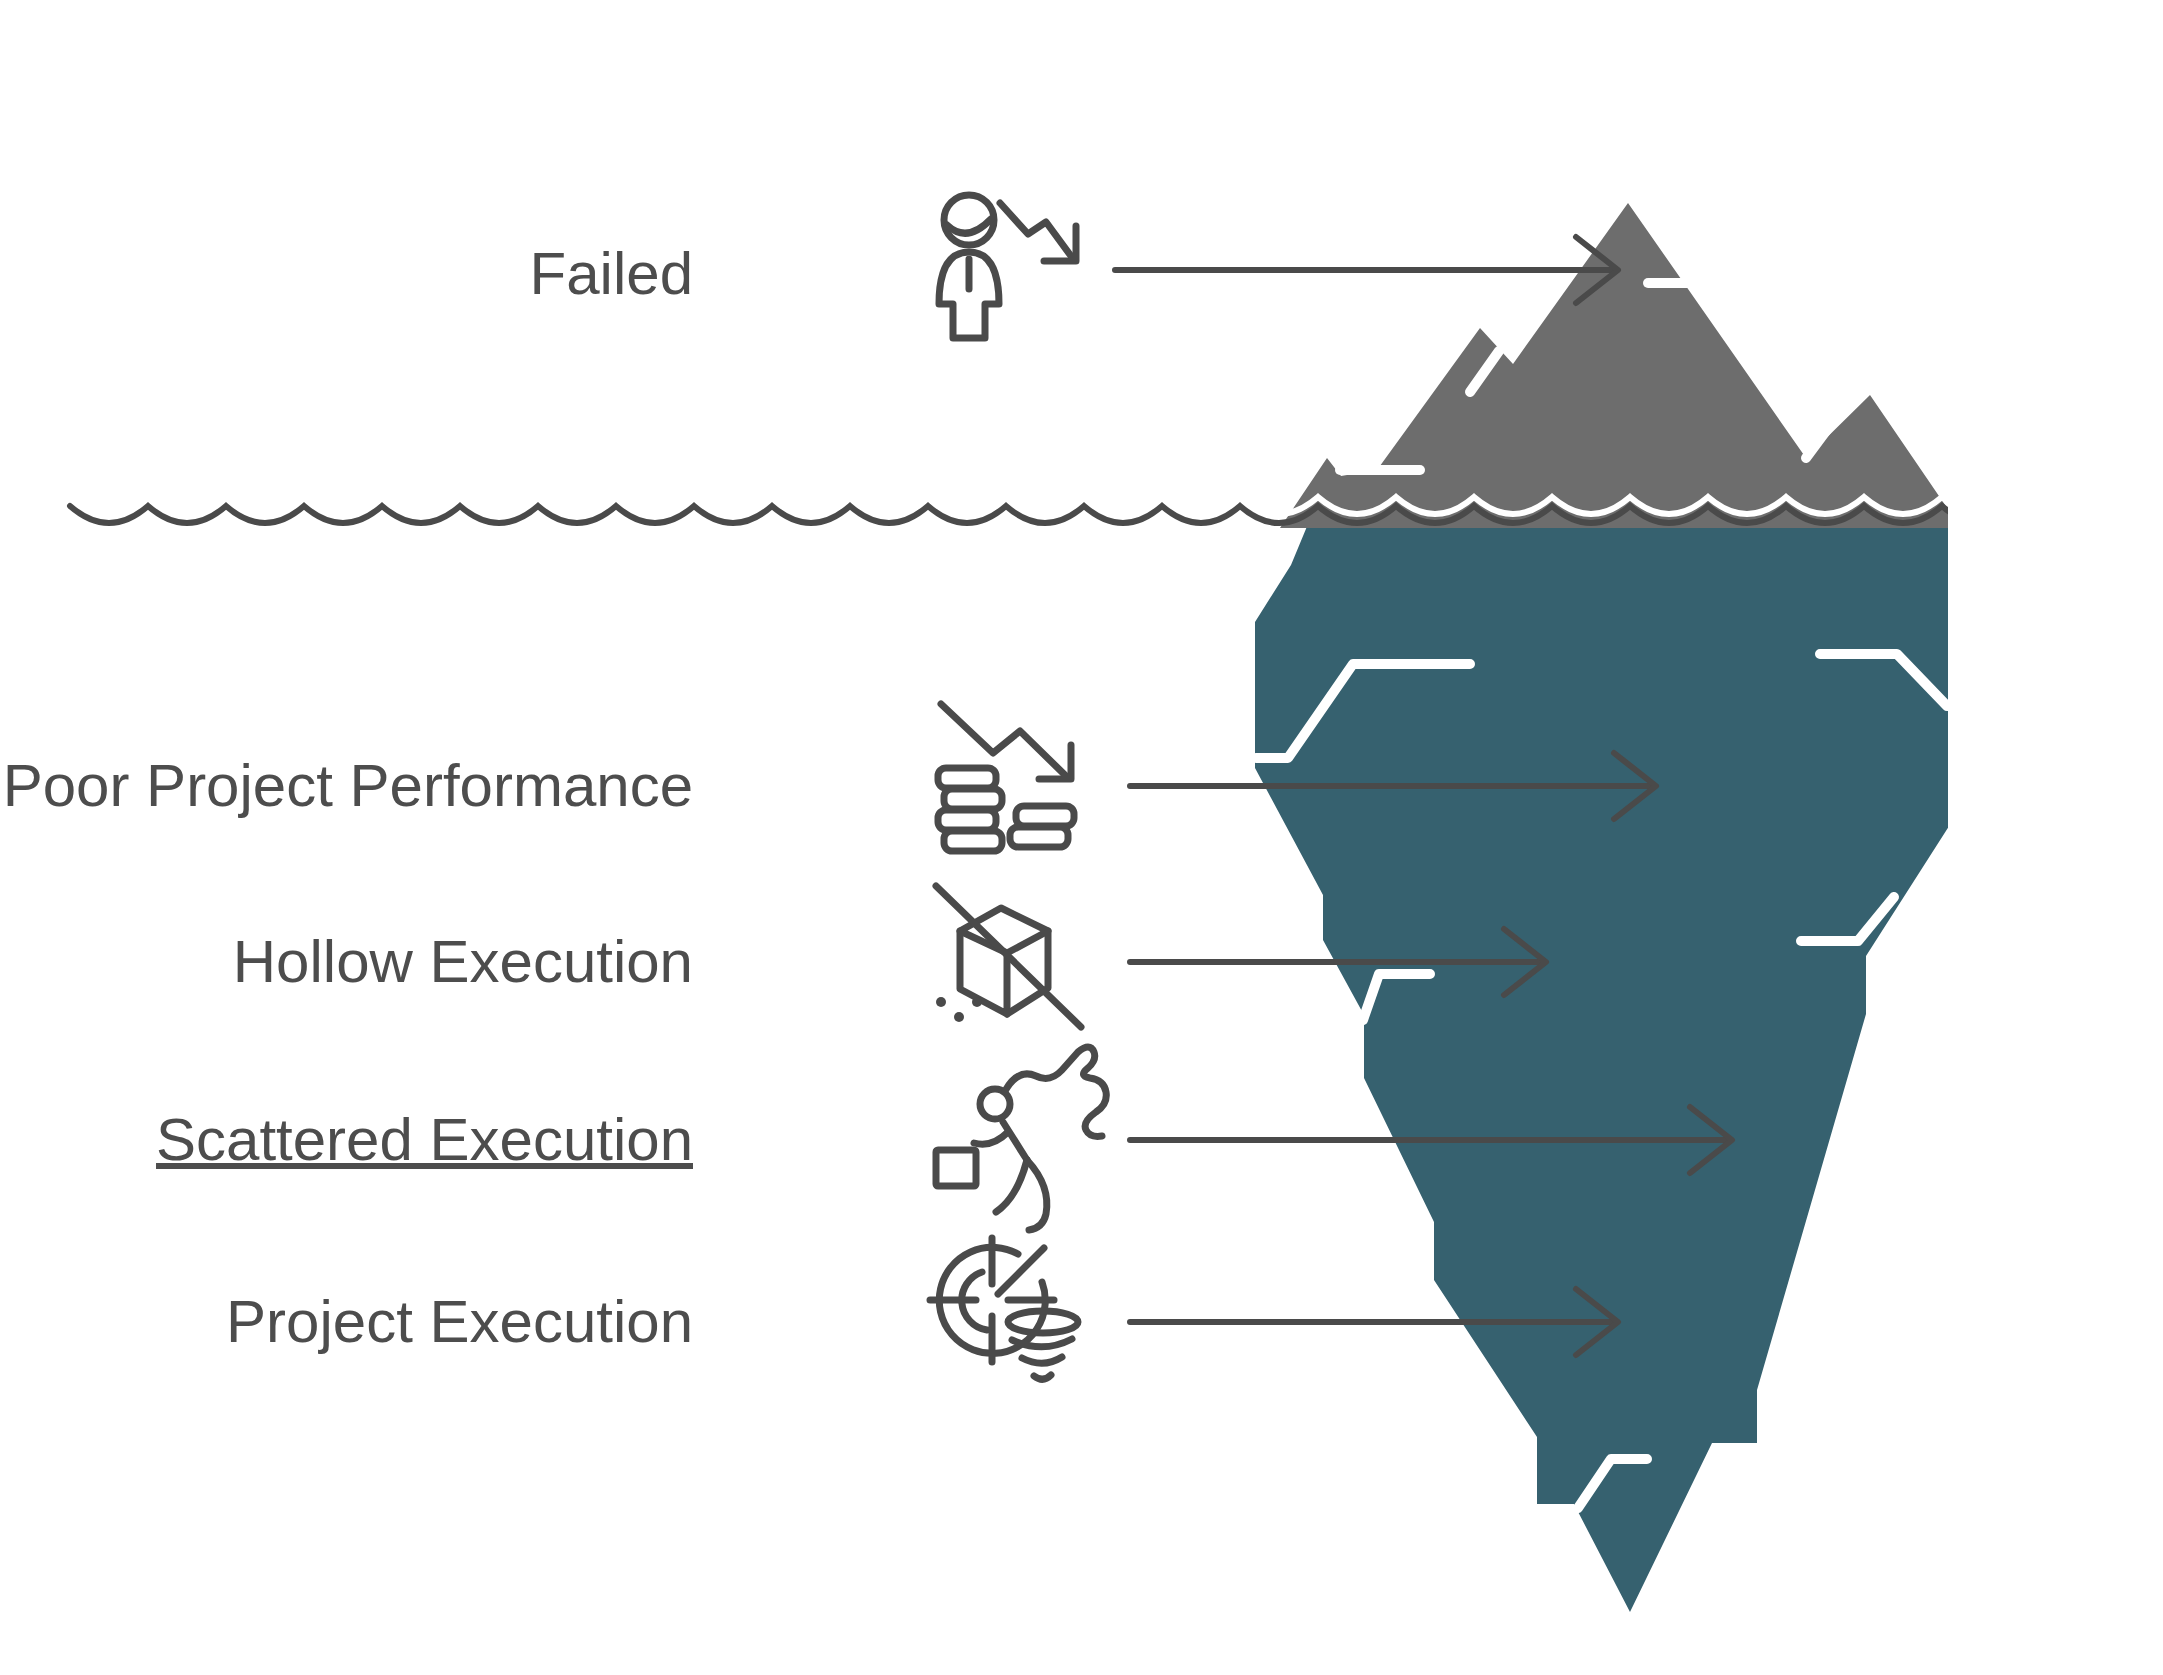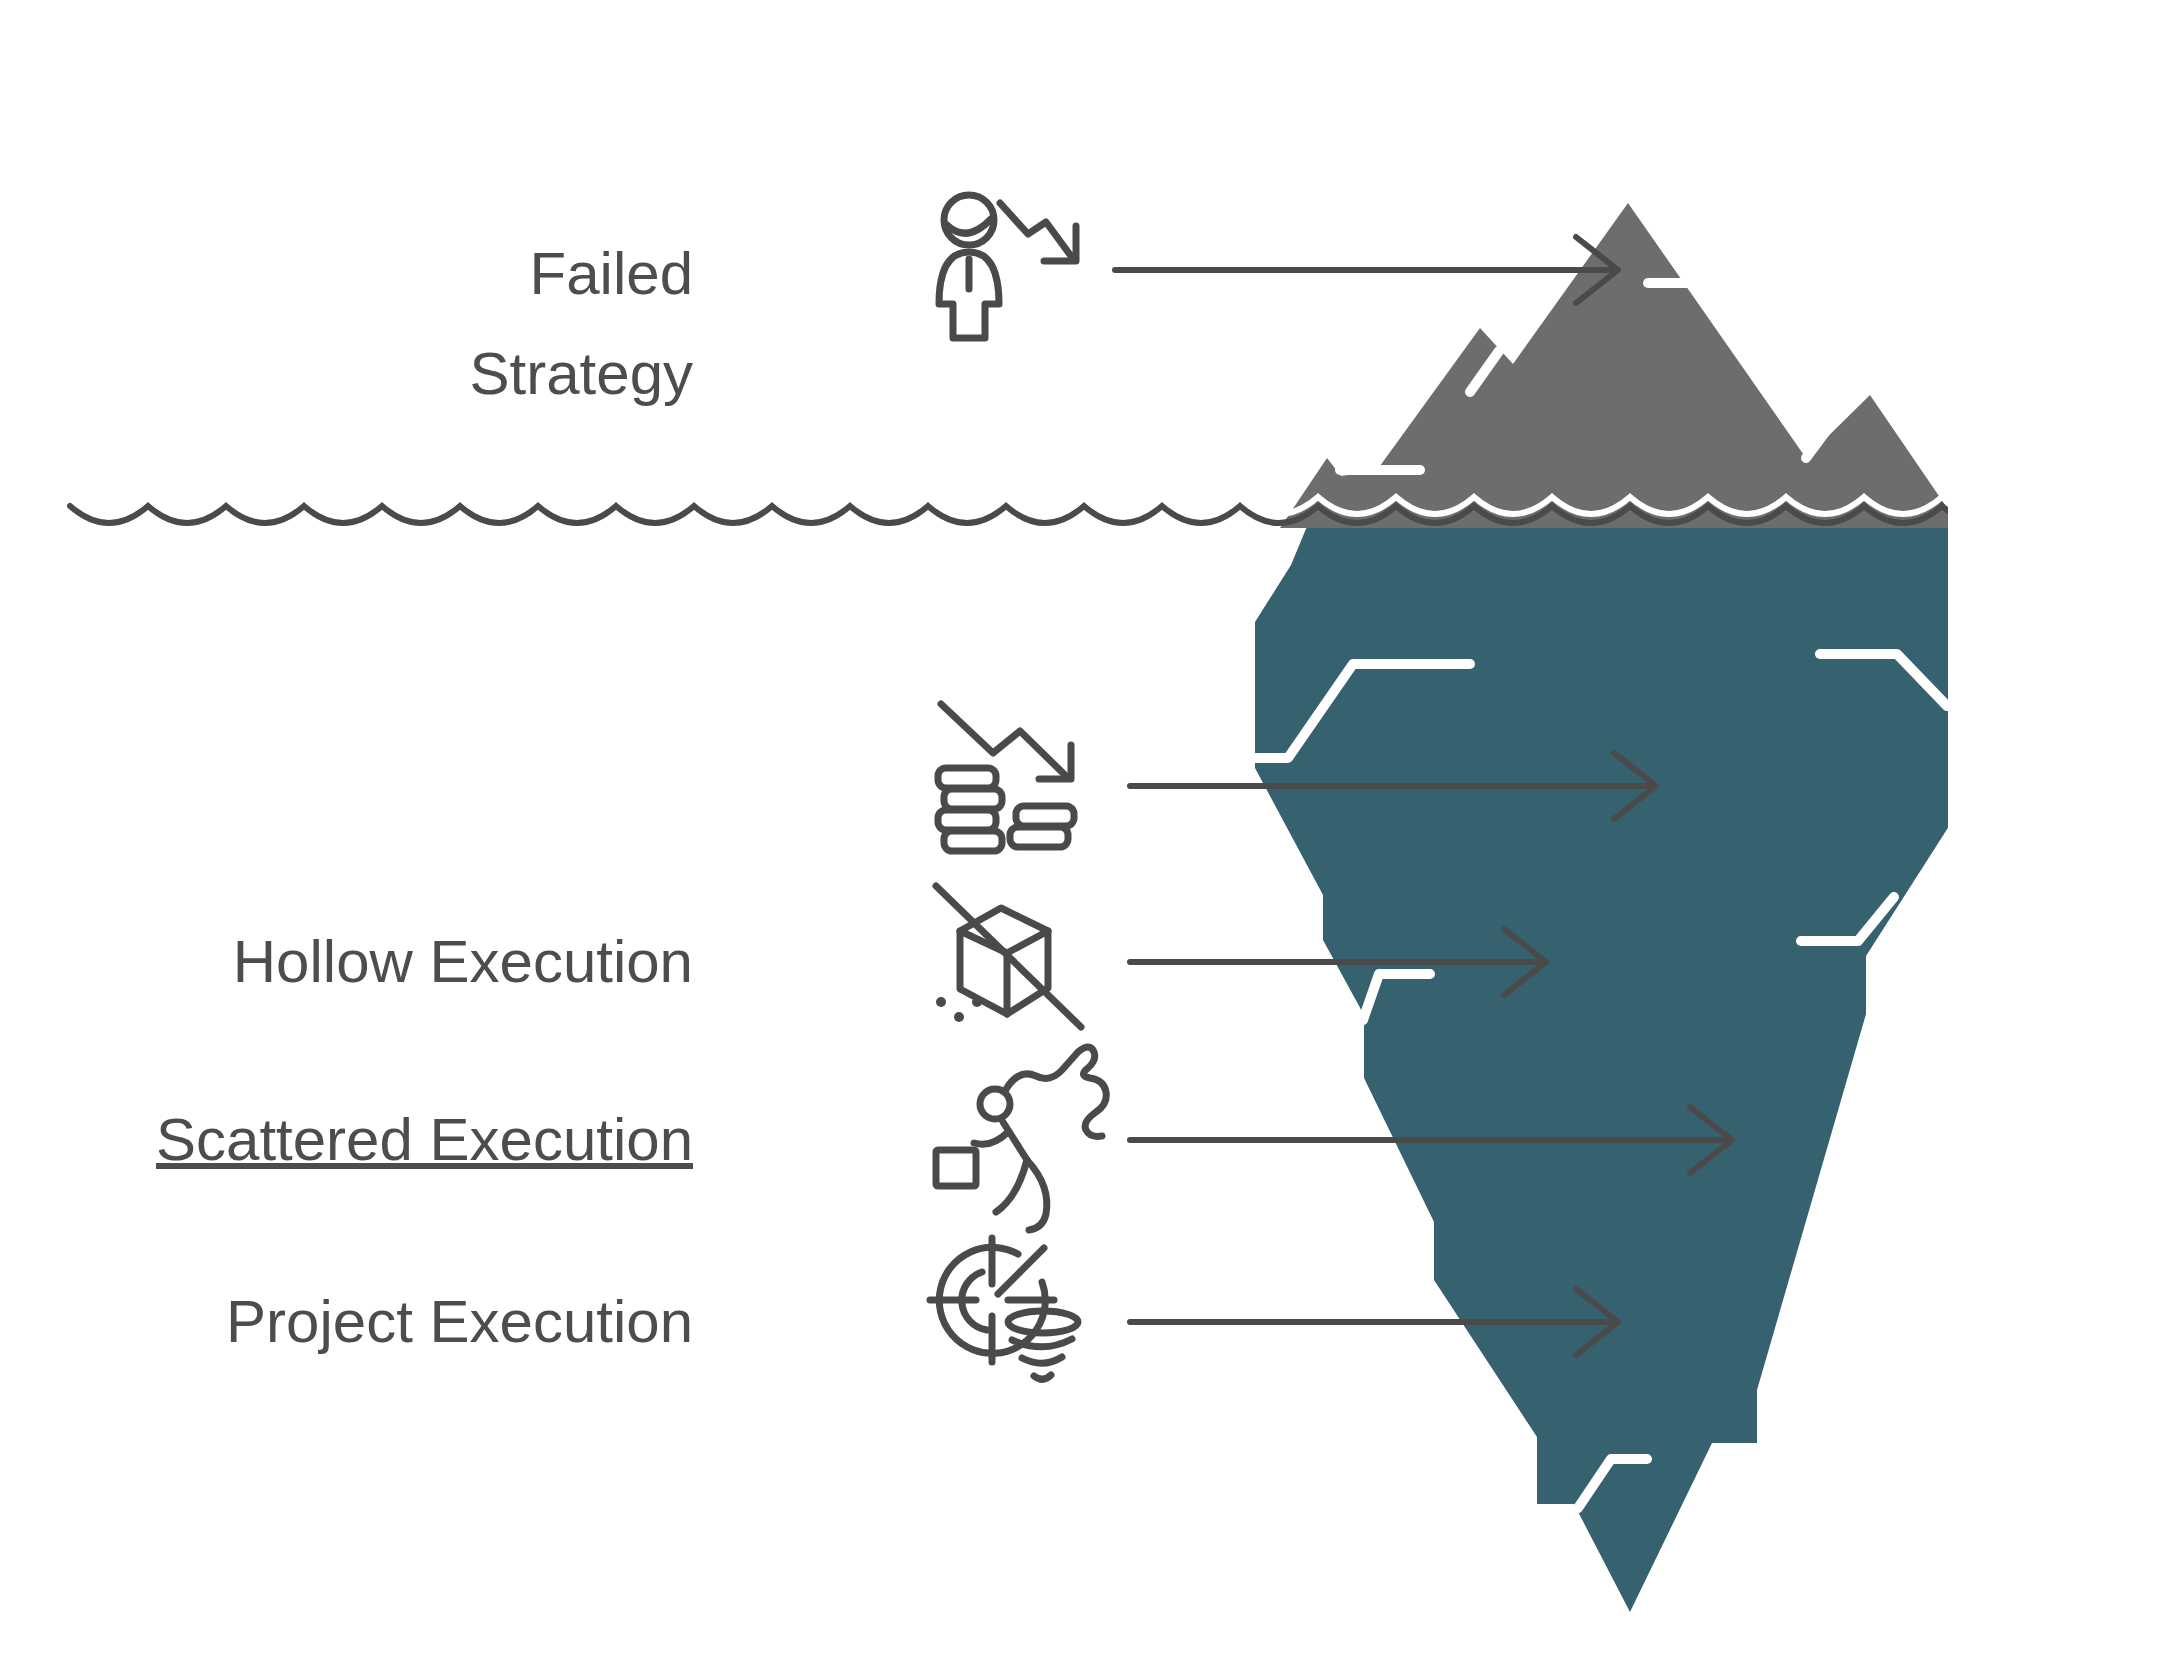--- a/index.html
+++ b/index.html
@@ -156,22 +156,22 @@
       <path class="ico" d="M998,1294 L1044,1248"></path>
       <ellipse class="ico" cx="1043" cy="1322" rx="35" ry="11"></ellipse>
       <path class="ico" d="M1012,1340 Q1043,1354 1072,1339"></path>
       <path class="ico" d="M1022,1358 Q1043,1369 1062,1357"></path>
       <path class="ico" d="M1034,1376 Q1043,1383 1051,1375"></path>
     </g>
   </svg>
 
   <div class="label two-line" style="top:224px; right:1255px;">
     <div>Failed</div>
-    <div>Strategy</div>
   </div>
 
+  <div class="label" style="top:738px; right:1255px;">Poor Project Performance</div>
 
   <div class="label" style="top:914px; right:1255px;margin-left:17px;">Hollow Execution</div>
 
   <div class="label" style="top:1092px; right:1255px;text-decoration:underline;">Scattered Execution</div>
 
   <div class="label" style="top:1274px; right:1255px;">Project Execution</div>
 </div>
 
 </body></html>

